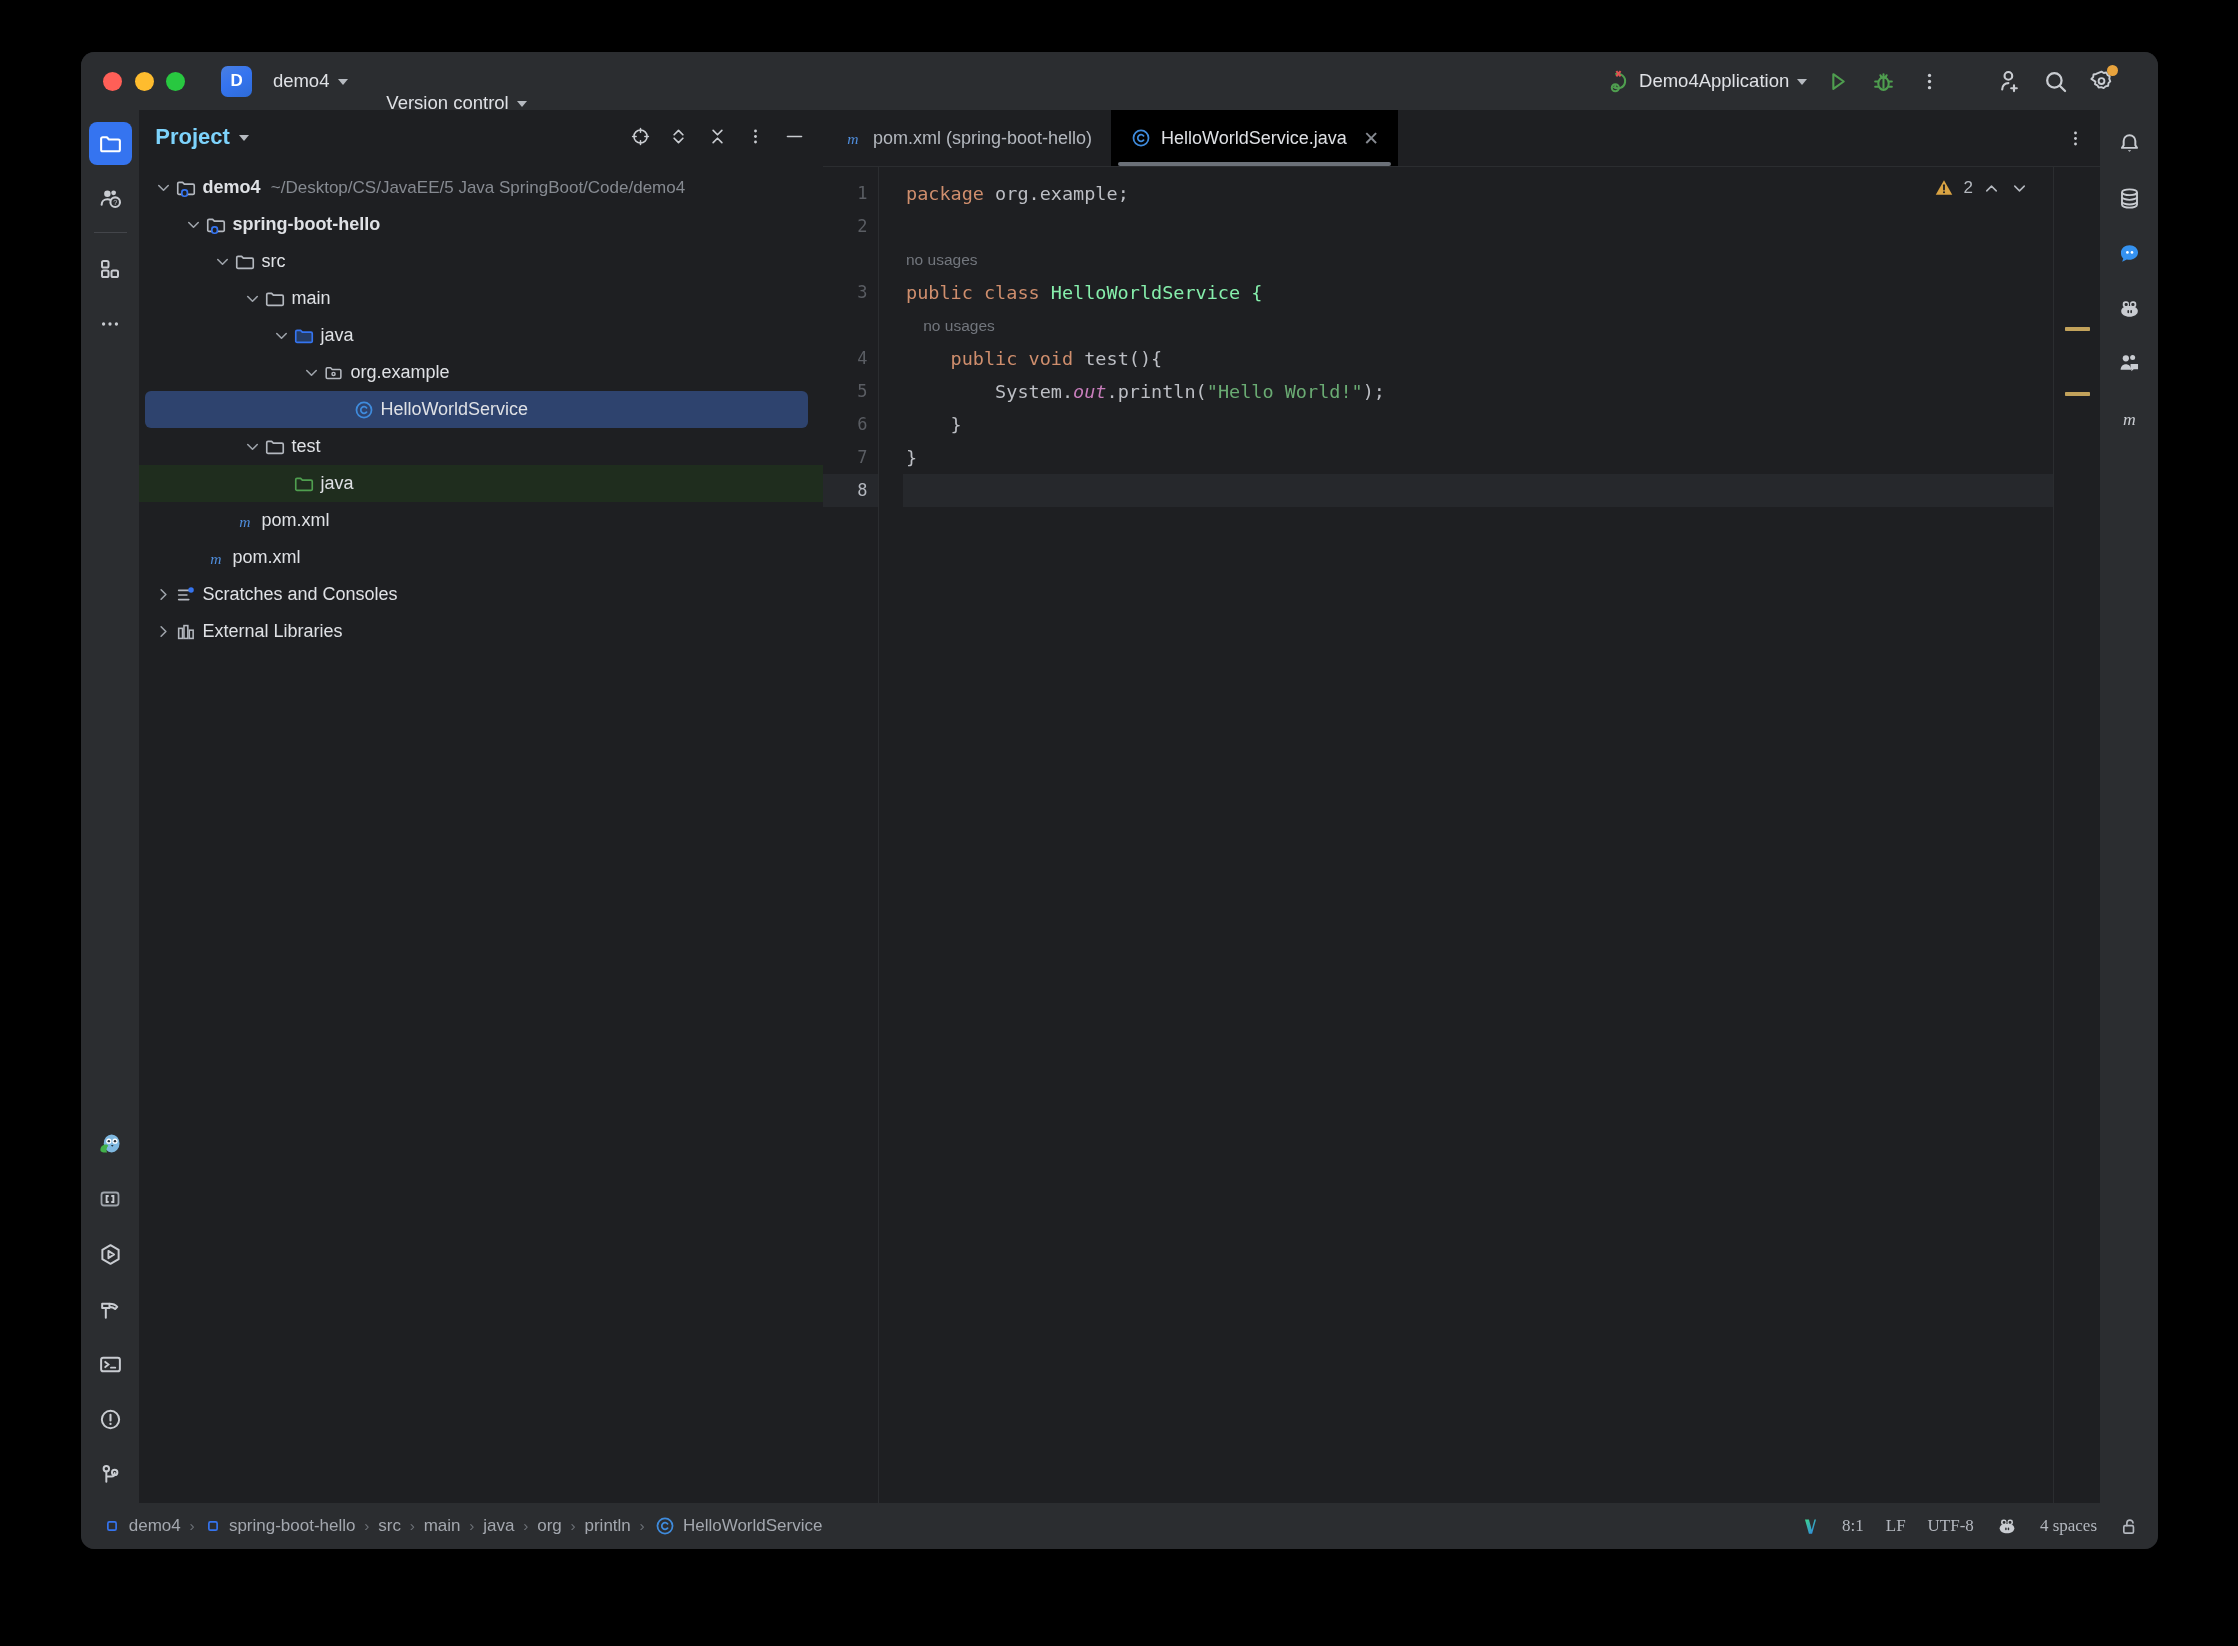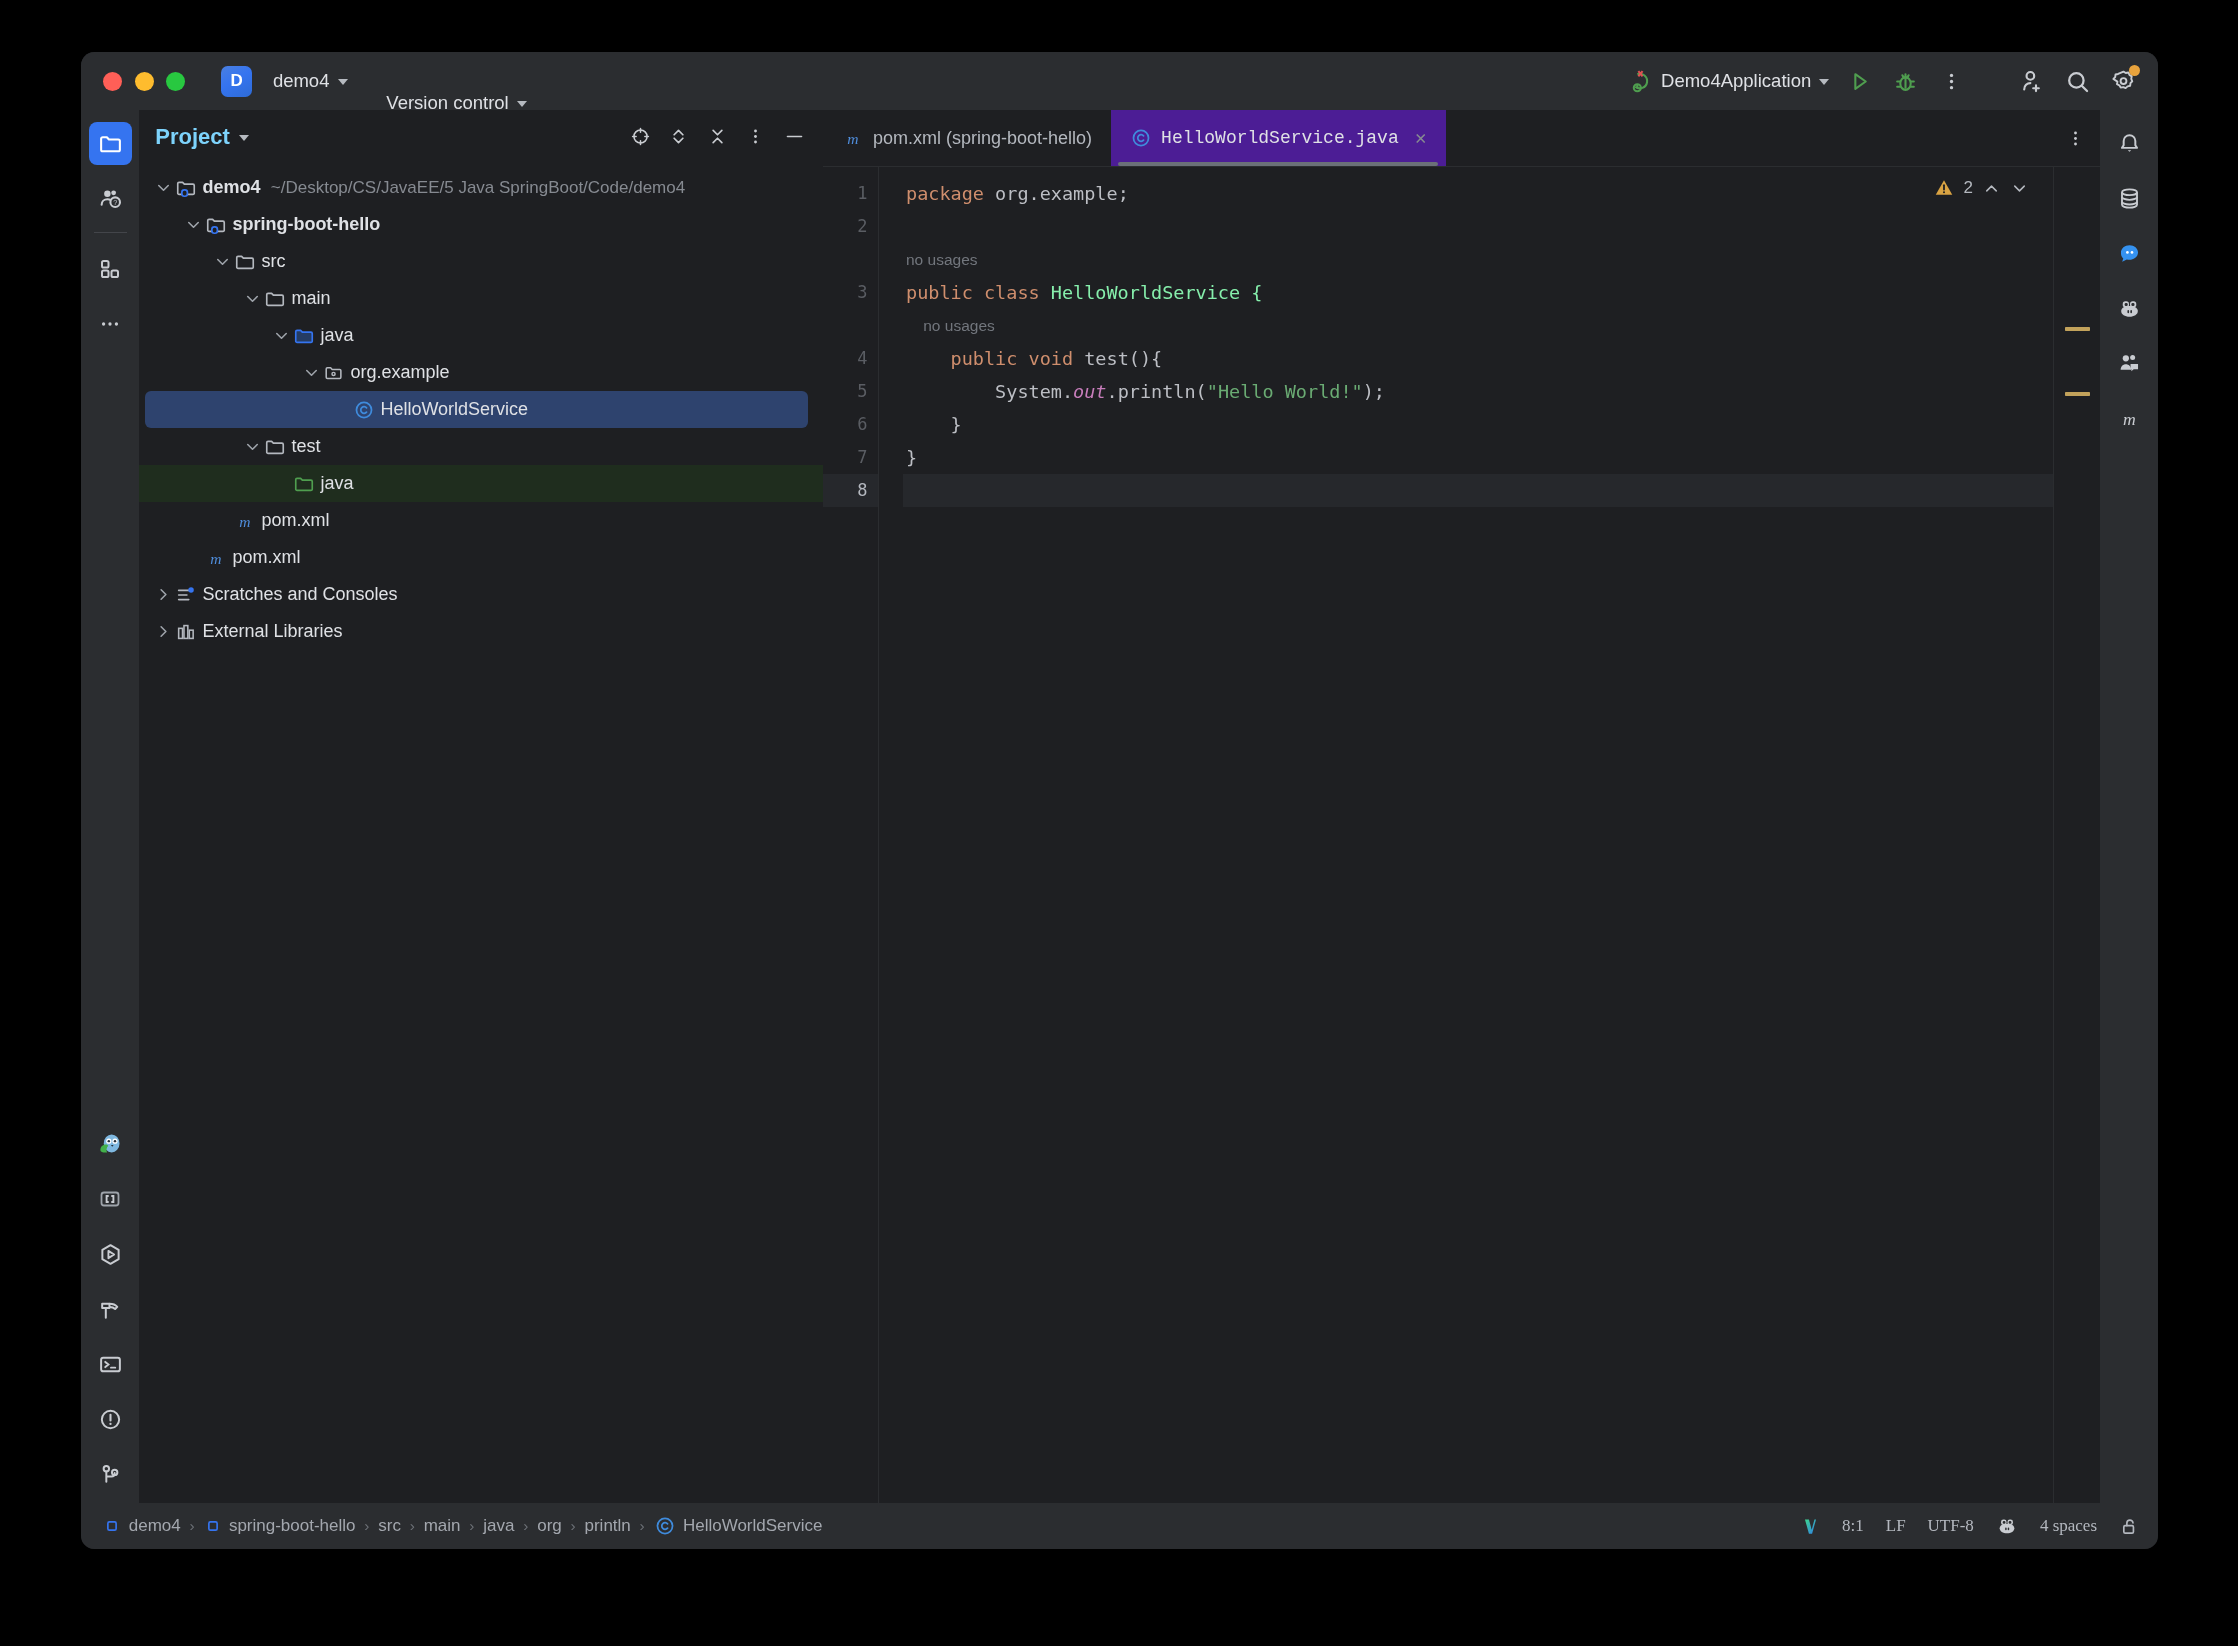--- a/index.html
+++ b/index.html
@@ -20,21 +20,21 @@
 
   .proj-badge{width:31px;height:31px;border-radius:6.7px;margin-left:36px;
        background:linear-gradient(150deg,#4a7fe0 0%,#3574f0 45%,#2e6bd6 100%);
        color:#fff;font-size:17px;font-weight:bold;display:flex;align-items:center;justify-content:center;}
   .tb-item{display:flex;align-items:center;gap:8.1px;color:#dfe1e5;font-size:18.5px;
            margin-left:13.3px;padding:5.2px 7.4px;border-radius:5.2px;white-space:nowrap;}
   .tb-item.pad{margin-left:24px;margin-top:44px;}
   .chev{display:inline-block;width:0;height:0;border-left:5.2px solid transparent;
         border-right:5.2px solid transparent;border-top:6px solid #b6bac0;margin-top:2.2px;}
 
-  #title-right{position:absolute;right:12px;top:0;height:58px;display:flex;align-items:center;gap:0;}
+  #title-right{position:absolute;right:34px;top:0;height:58px;display:flex;align-items:center;gap:0;}
   .ticon{width:46px;height:46px;display:flex;align-items:center;justify-content:center;border-radius:6.7px;}
   .runcfg{display:flex;align-items:center;gap:7.4px;color:#dfe1e5;font-size:18.5px;padding:4.4px 7.4px;}
 
   
   #body{position:absolute;top:58px;left:0;right:0;bottom:46px;display:flex;}
 
   
   #leftrail{width:58px;background:#2b2d30;display:flex;flex-direction:column;
             align-items:center;position:relative;flex:0 0 58px;}
   .rail-ico{width:43px;height:43px;margin-top:12px;border-radius:8.1px;
@@ -62,21 +62,21 @@
   .tico{width:25px;display:flex;align-items:center;justify-content:center;flex:0 0 25px;margin-right:4.4px;}
   .tlabel.bold{font-weight:bold;}
   .tpath{color:#868a91;font-size:17px;margin-left:10.4px;}
 
   
   #editor{flex:1;background:#1e1f22;display:flex;flex-direction:column;min-width:0;position:relative;}
   #tabs{height:56px;background:#1e1f22;display:flex;align-items:stretch;position:relative;
         border-bottom:0.7px solid #2b2d30;}
   .tab{display:flex;align-items:center;gap:9px;padding:0 19px;color:#b4b8bf;font-size:18px;
        position:relative;white-space:nowrap;}
-  .tab.active{color:#dfe1e5;background:#4c1d95;font-family:Liberation Mono, monospace;}
+  .tab.active{color:#dfe1e5;background:#000000;}
   .tab.active:after{content:"";position:absolute;left:7.4px;right:7.4px;bottom:0;height:3.7px;
                     background:#6b7078;border-radius:2.2px;}
   .tabclose{color:#868a91;font-size:19px;margin-left:7.4px;}
   #tabs-right{margin-left:auto;display:flex;align-items:center;padding-right:15px;}
 
   #code-wrap{flex:1;display:flex;position:relative;overflow:hidden;}
   #gutter{width:55px;flex:0 0 55px;text-align:right;padding-top:10.4px;
           color:#5a5d63;font-family:"DejaVu Sans Mono","Liberation Mono",monospace;font-size:17px;
           border-right:0.7px solid #2b2d30;}
   #code{flex:1;padding-top:10.4px;position:relative;min-width:0;

